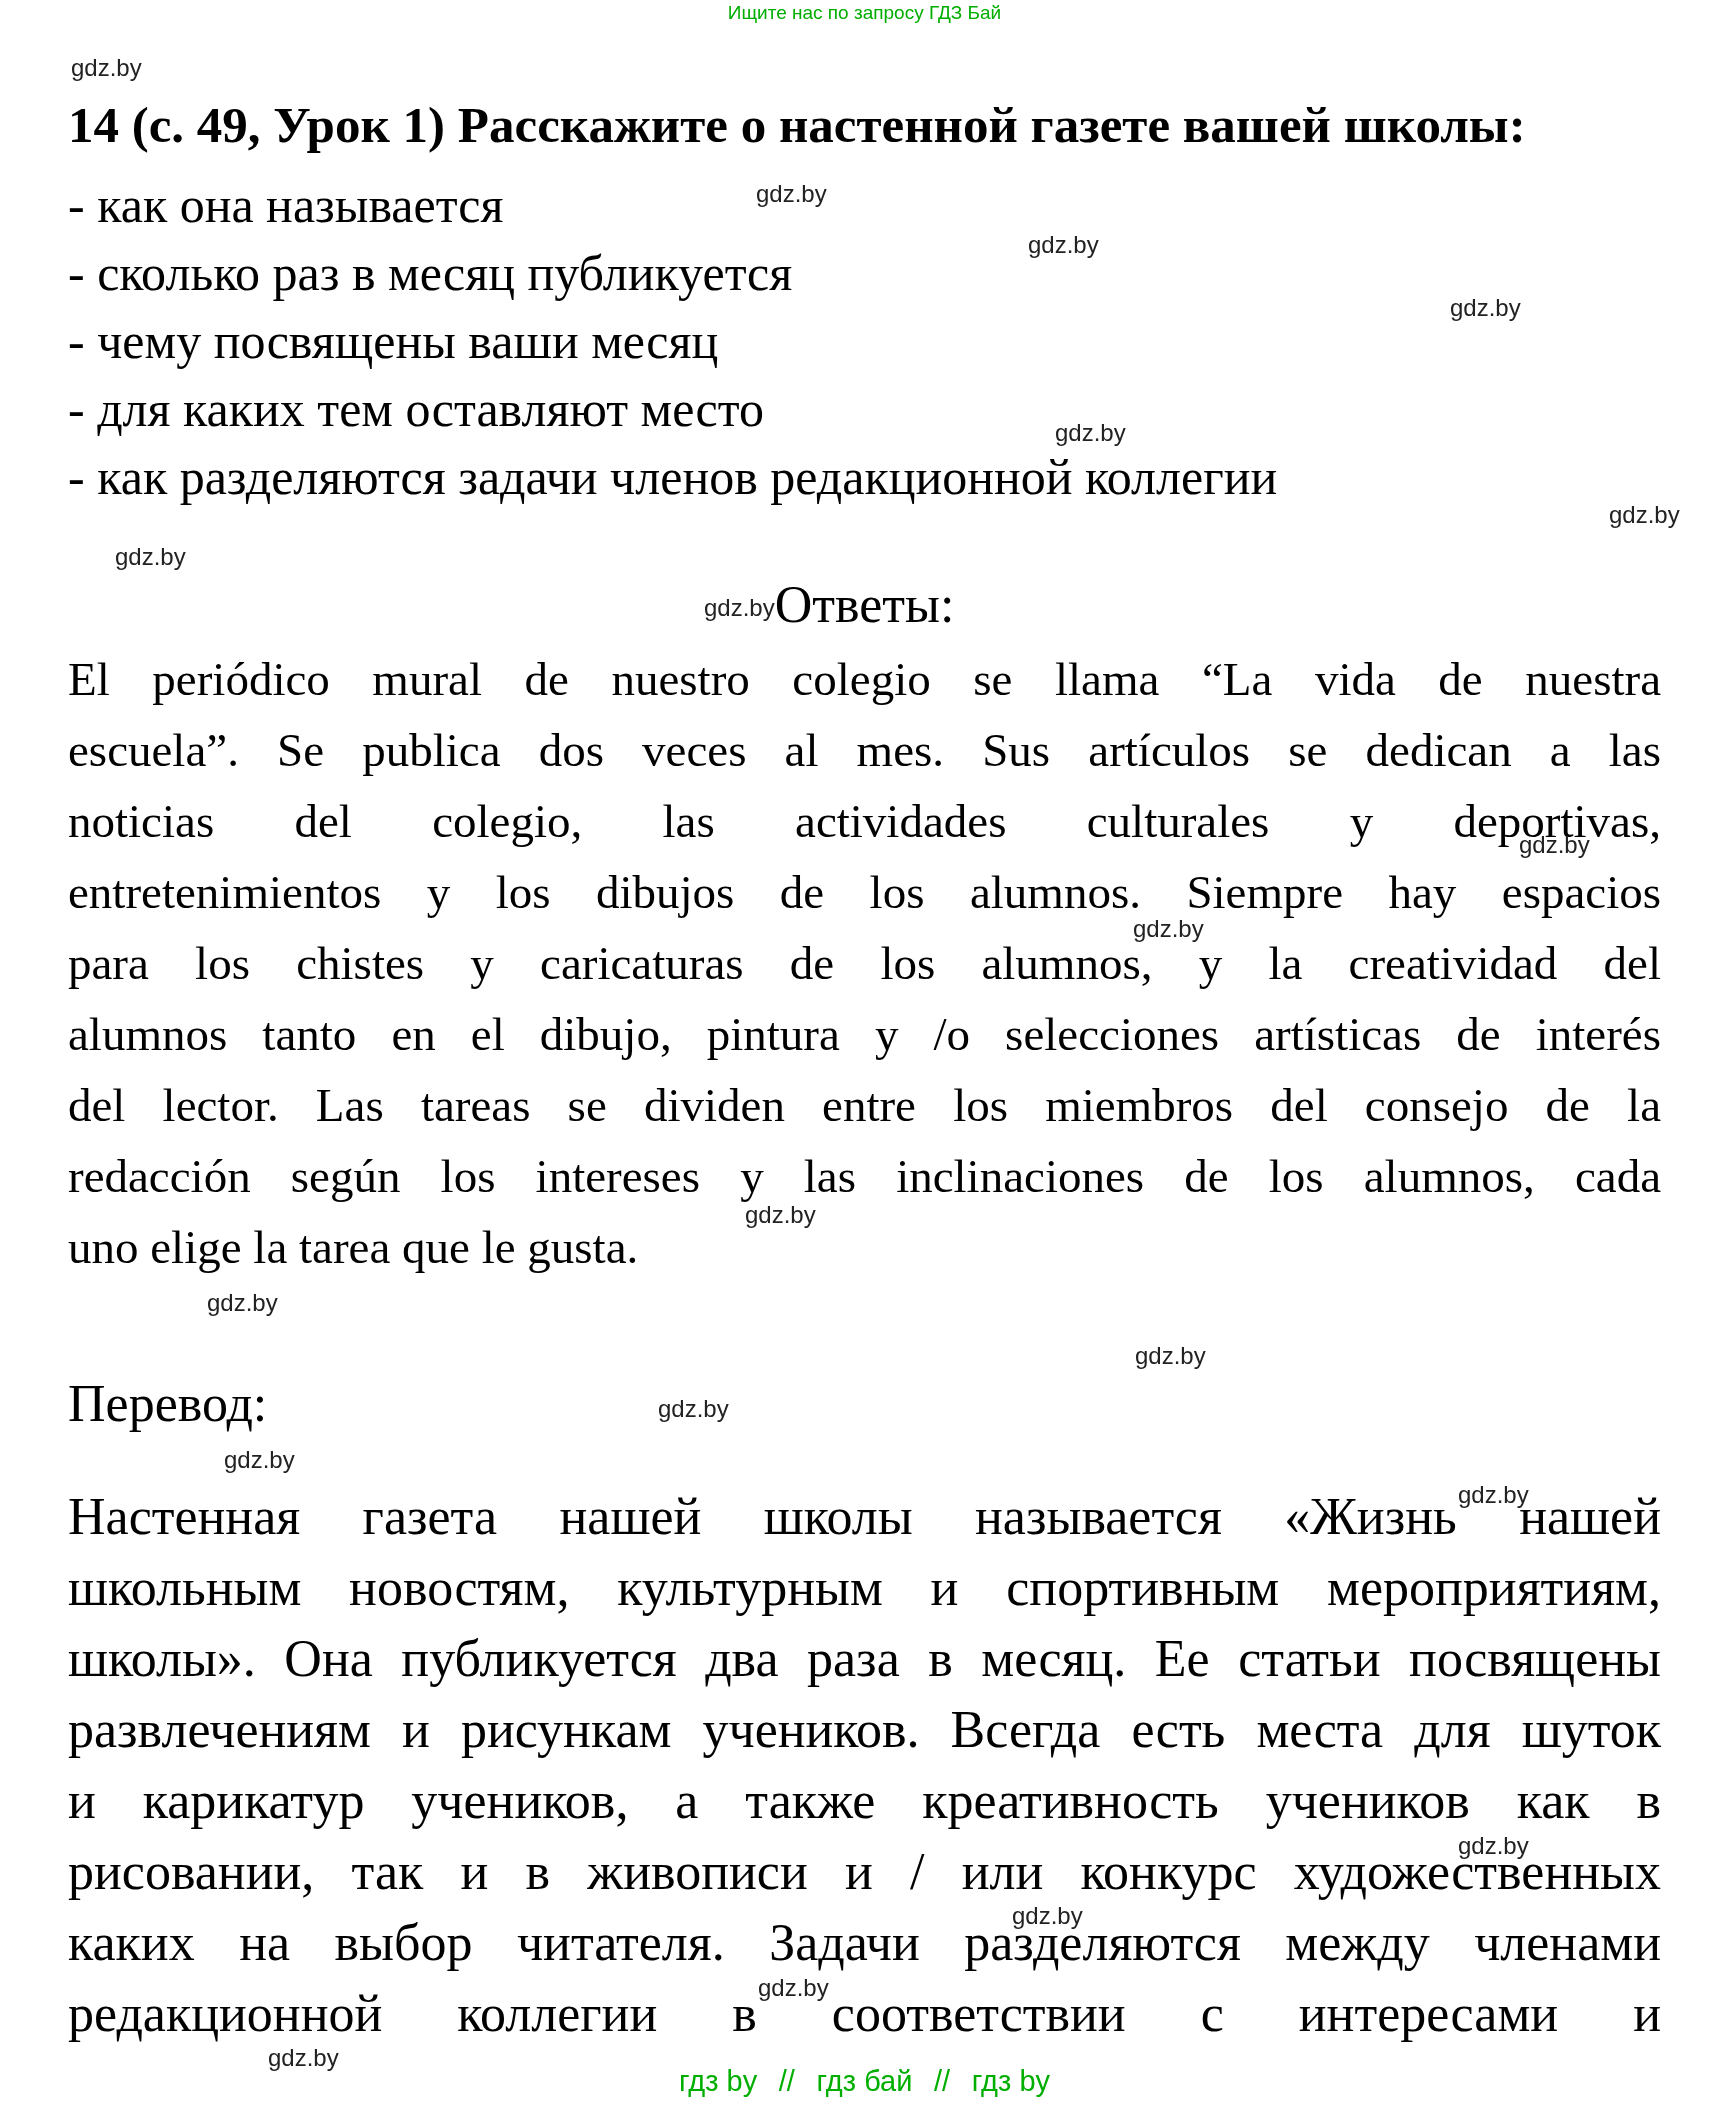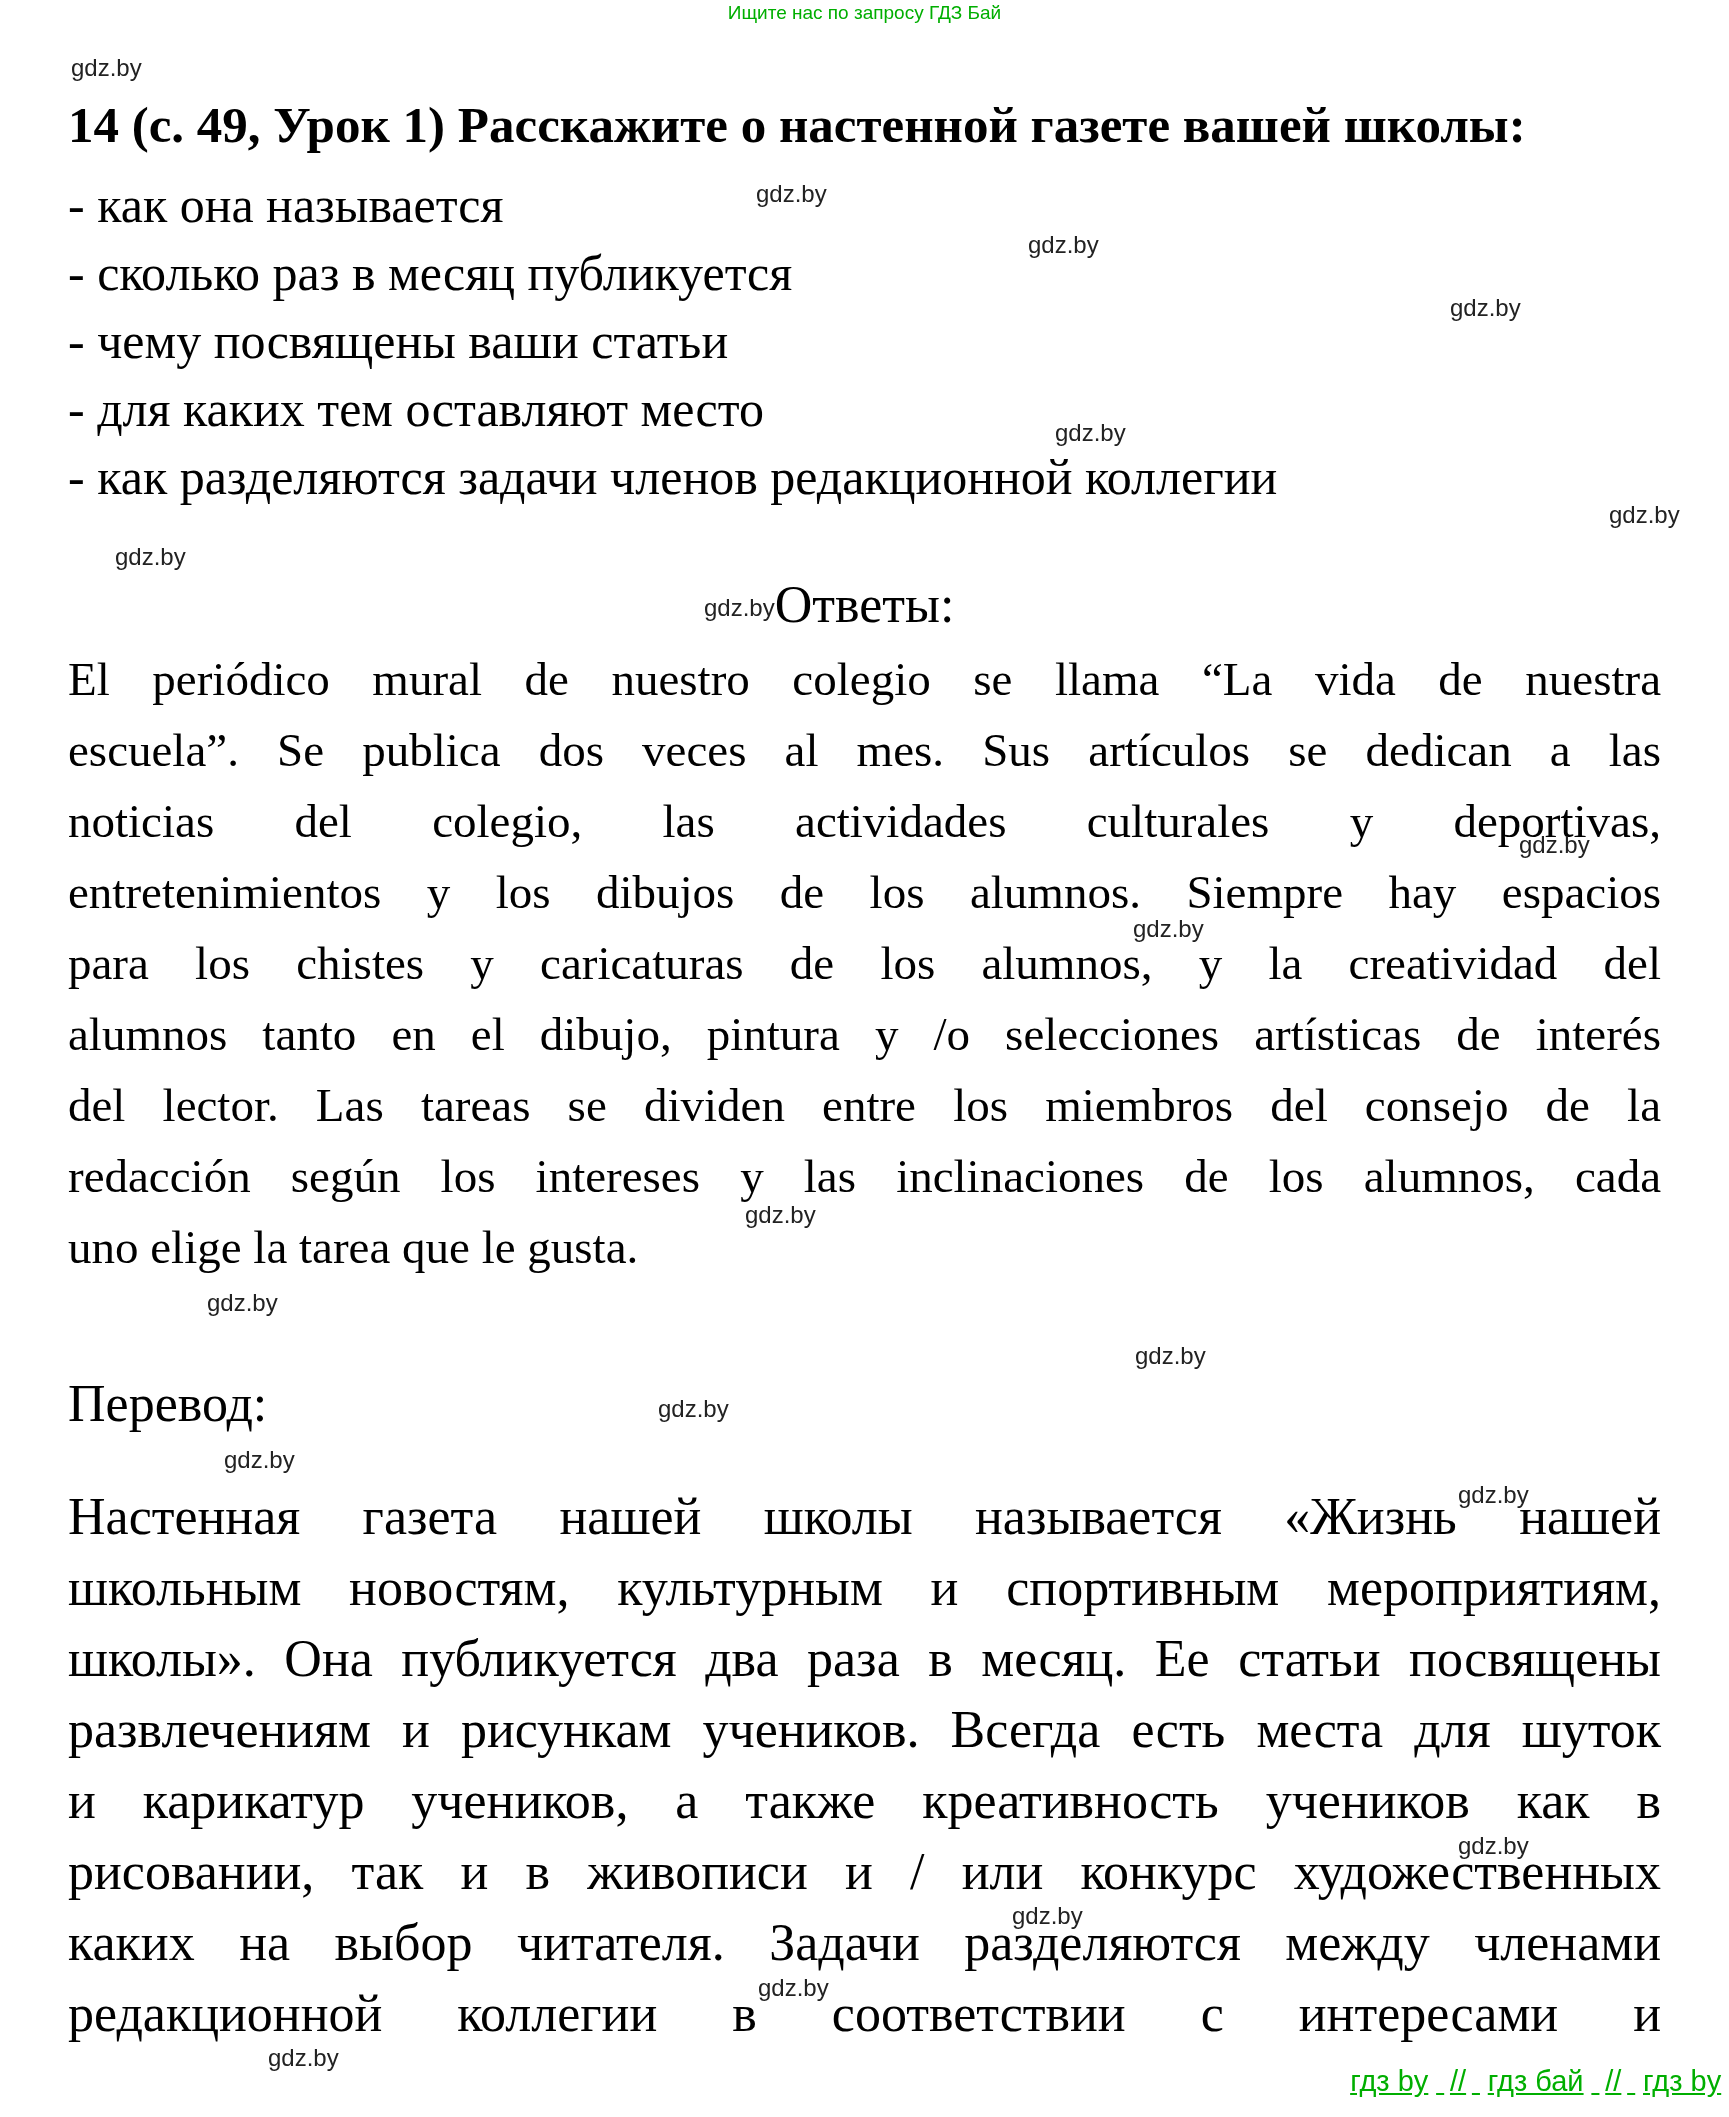--- a/index.html
+++ b/index.html
@@ -53,43 +53,42 @@
   .para .line.left-last { text-align-last: left; }
 
   .spanish { margin-top: 7.8px; }
   .spanish .line { font-size: 47px; line-height: 71px; }
 
   .russian { margin-top: 45px; }
   .russian .line { font-size: 52px; line-height: 71px; }
 
   .footer {
     position: absolute; top: 2065px; left: 0; width: 100%;
-    text-align: right;
+    text-align: center;
     font-family: "Liberation Sans", sans-serif;
     font-size: 29px;
     color: #00ae00;
-    text-decoration: underline;
   }
   .flink { color: #00ae00; text-decoration: none; margin: 0 7.8px; cursor: pointer; }
   .fsep { margin: 0 5.8px; color: #00ae00; }
 </style>
 </head>
 <body>
 
 <div class="page">
 
   <div class="promo">Ищите нас по запросу ГДЗ Бай</div>
 
   <div class="content">
     <h1 class="title">14 (с. 49, Урок 1) Расскажите о настенной газете вашей школы:</h1>
 
     <div class="points">
       <div class="point">- как она называется</div>
       <div class="point">- сколько раз в месяц публикуется</div>
-      <div class="point">- чему посвящены ваши статьи</div>
+      <div class="point">- чему посвящены ваши месяц</div>
       <div class="point">- для каких тем оставляют место</div>
       <div class="point">- как разделяются задачи членов редакционной коллегии</div>
     </div>
 
     <div class="label answers-label">Ответы:</div>
 
     <div class="para spanish">
       <div class="line">El periódico mural de nuestro colegio se llama “La vida de nuestra</div>
       <div class="line">escuela”. Se publica dos veces al mes. Sus artículos se dedican a las</div>
       <div class="line">noticias del colegio, las actividades culturales y deportivas,</div>

